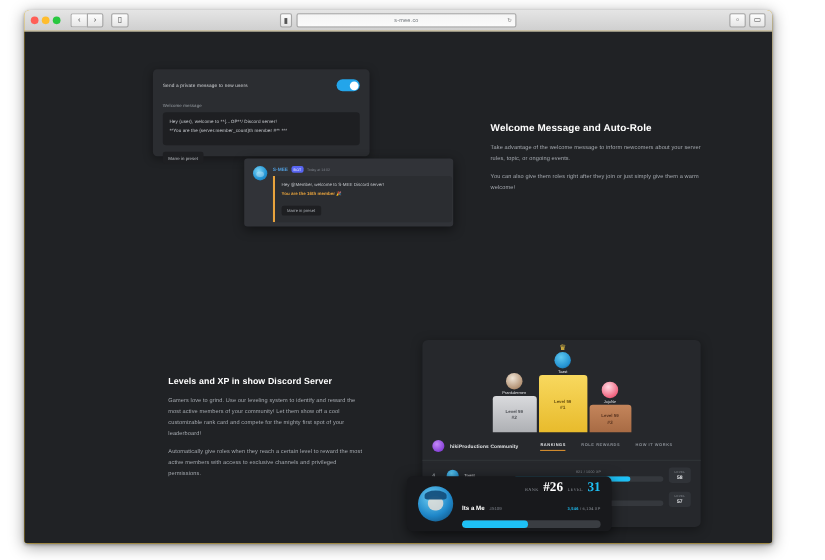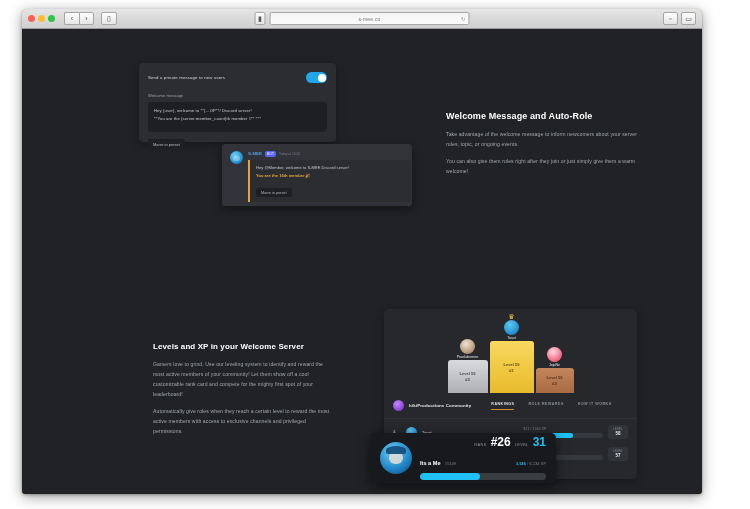--- a/index.html
+++ b/index.html
@@ -251,21 +251,21 @@
   }
   .rc-av::before {
     content:""; position:absolute; left:9px; top:9px; width:14px; height:13px;
     border-radius: 50% 50% 45% 45%; background: rgba(235,225,215,.82);
   }
   .rc-av::after {
     content:""; position:absolute; left:6px; top:4px; width:20px; height:8px;
     border-radius: 50% 50% 20% 20%; background: rgba(20,80,125,.95);
   }
   .rc-body { flex: 1; }
-  .rc-top { display: flex; align-items: baseline; justify-content: flex-end; gap: 4px; }
+  .rc-top { display: flex; align-items: baseline; justify-content: flex-end; gap: 4px; font-family: Liberation Serif, serif; }
   .rc-k { font-size: 4px; color: #8b9097; letter-spacing: .3px; }
   .rc-rank { font-size: 12px; color: #ffffff; font-weight: bold; line-height: 1; }
   .rc-lvl { font-size: 12px; color: #1ec0f5; font-weight: bold; line-height: 1; }
   .rc-mid { display: flex; align-items: baseline; justify-content: space-between; margin-top: 3px; }
   .rc-name { font-size: 5.6px; color: #ffffff; font-weight: bold; }
   .rc-disc { font-size: 4px; color: #7c818a; }
   .rc-xp { font-size: 3.6px; color: #8b9097; letter-spacing: .2px; }
   .rc-xp b { color: #1ec0f5; }
   .rc-bar { margin-top: 4px; height: 7px; border-radius: 4px; background: #3a3d42; overflow: hidden; }
   .rc-bar i { display: block; height: 100%; width: 48%; background: #1ec0f5; border-radius: 4px; }
@@ -340,21 +340,21 @@
       <div class="feat-right">
         <div class="feat-h">Welcome Message and Auto-Role</div>
         <div class="feat-p">Take advantage of the welcome message to inform newcomers about your server rules, topic, or ongoing events.</div>
         <div class="feat-p">You can also give them roles right after they join or just simply give them a warm welcome!</div>
       </div>
     </div>
 
     <div class="sec2">
 
       <div class="feat-left">
-        <div class="feat-h">Levels and XP in your Welcome Server</div>
+        <div class="feat-h">Levels and XP in show Discord Server</div>
         <div class="feat-p">Gamers love to grind. Use our leveling system to identify and reward the most active members of your community! Let them show off a cool customizable rank card and compete for the mighty first spot of your leaderboard!</div>
         <div class="feat-p">Automatically give roles when they reach a certain level to reward the most active members with access to exclusive channels and privileged permissions.</div>
       </div>
 
       <div class="lb-panel">
 
         <div class="podium">
           <div class="pod">
             <span class="pod-av silver"></span>
             <span class="pod-name">Prankdermen</span>

